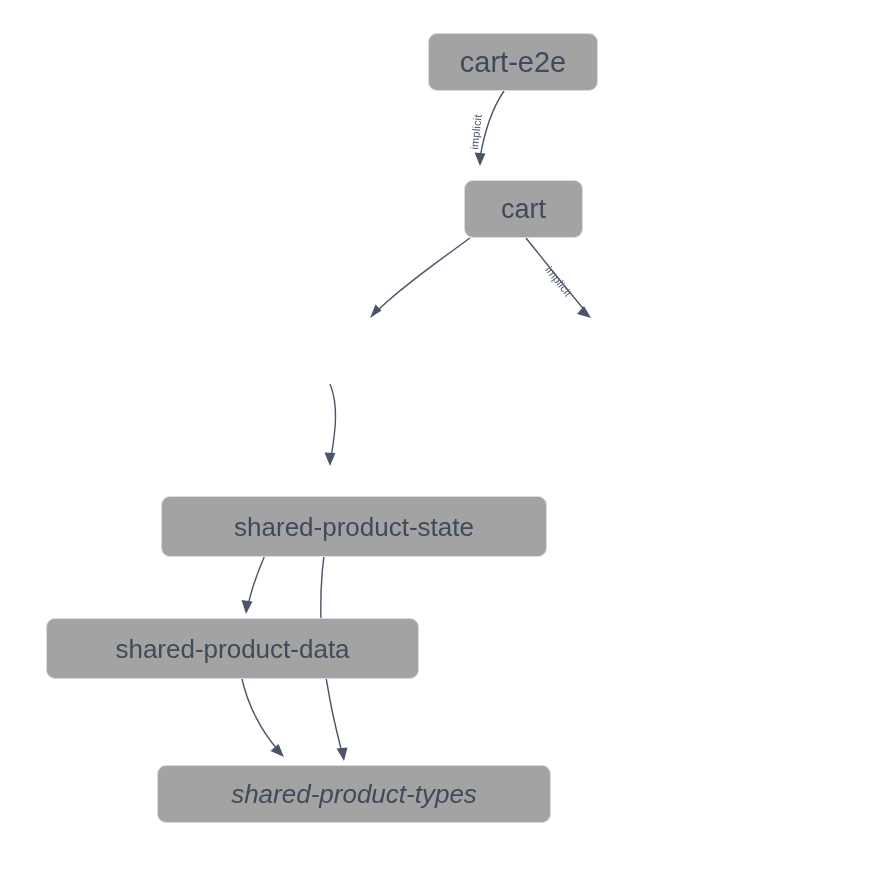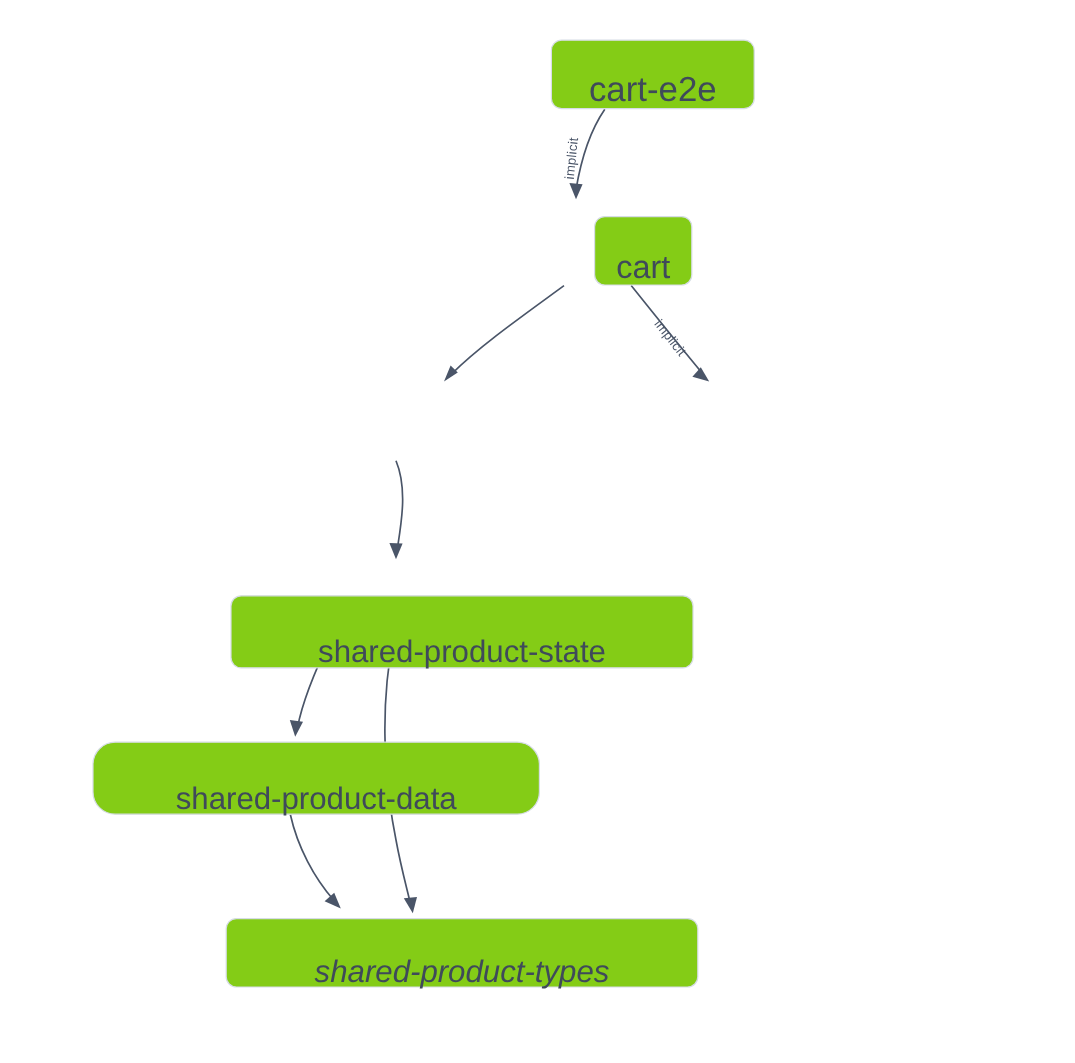--- a/index.html
+++ b/index.html
@@ -38,32 +38,31 @@
   }
   .edge-label {
     font-family: "Liberation Sans", sans-serif;
     font-size: 11px;
     fill: #4a5568;
     letter-spacing: 0.2px;
   }
   .node {
     position: absolute;
     box-sizing: border-box;
-    background: #84cc16;
+    background: #a3a3a3;
     border: 1px solid #d6dce5;
     border-radius: 9px;
     display: flex;
-    align-items: flex-end;
+    align-items: center;
     justify-content: center;
     color: #3f4a5a;
     font-family: "Liberation Sans", sans-serif;
     font-weight: 400;
     white-space: nowrap;
     user-select: none;
-    margin-left: 31px;
   }
   .node-label {
     display: block;
     line-height: 1;
   }
   
   #node-layer {
     position: absolute;
     left: 0;
     top: 0;
@@ -106,27 +105,27 @@
       <g>
         <path class="edge-path" d="M 242 679 C 248 706 262 732 278 750"></path>
         <path class="edge-arrow" d="M 284 757 L 270.5 751 L 278.5 744 Z"></path>
       </g>
     </svg>
 
   <div id="node-layer">
       <div class="node" style="left: 428px; top: 33px; width: 170px; height: 58px; font-size: 29px;">
         <span class="node-label">cart-e2e</span>
       </div>
-      <div class="node" style="left: 464px; top: 180px; width: 82px; height: 58px; font-size: 27px;">
+      <div class="node" style="left: 464px; top: 180px; width: 119px; height: 58px; font-size: 27px;">
         <span class="node-label">cart</span>
       </div>
       <div class="node" style="left: 161px; top: 496px; width: 386px; height: 61px; font-size: 26px;">
         <span class="node-label">shared-product-state</span>
       </div>
-      <div class="node" style="left: 46px; top: 618px; width: 373px; height: 61px; font-size: 26px; border-radius: 19px;">
+      <div class="node" style="left: 46px; top: 618px; width: 373px; height: 61px; font-size: 26px;">
         <span class="node-label">shared-product-data</span>
       </div>
       <div class="node" style="left: 157px; top: 765px; width: 394px; height: 58px; font-size: 26px; font-style: italic;">
         <span class="node-label">shared-product-types</span>
       </div>
     </div>
 
 </div>
 
 </body></html>

